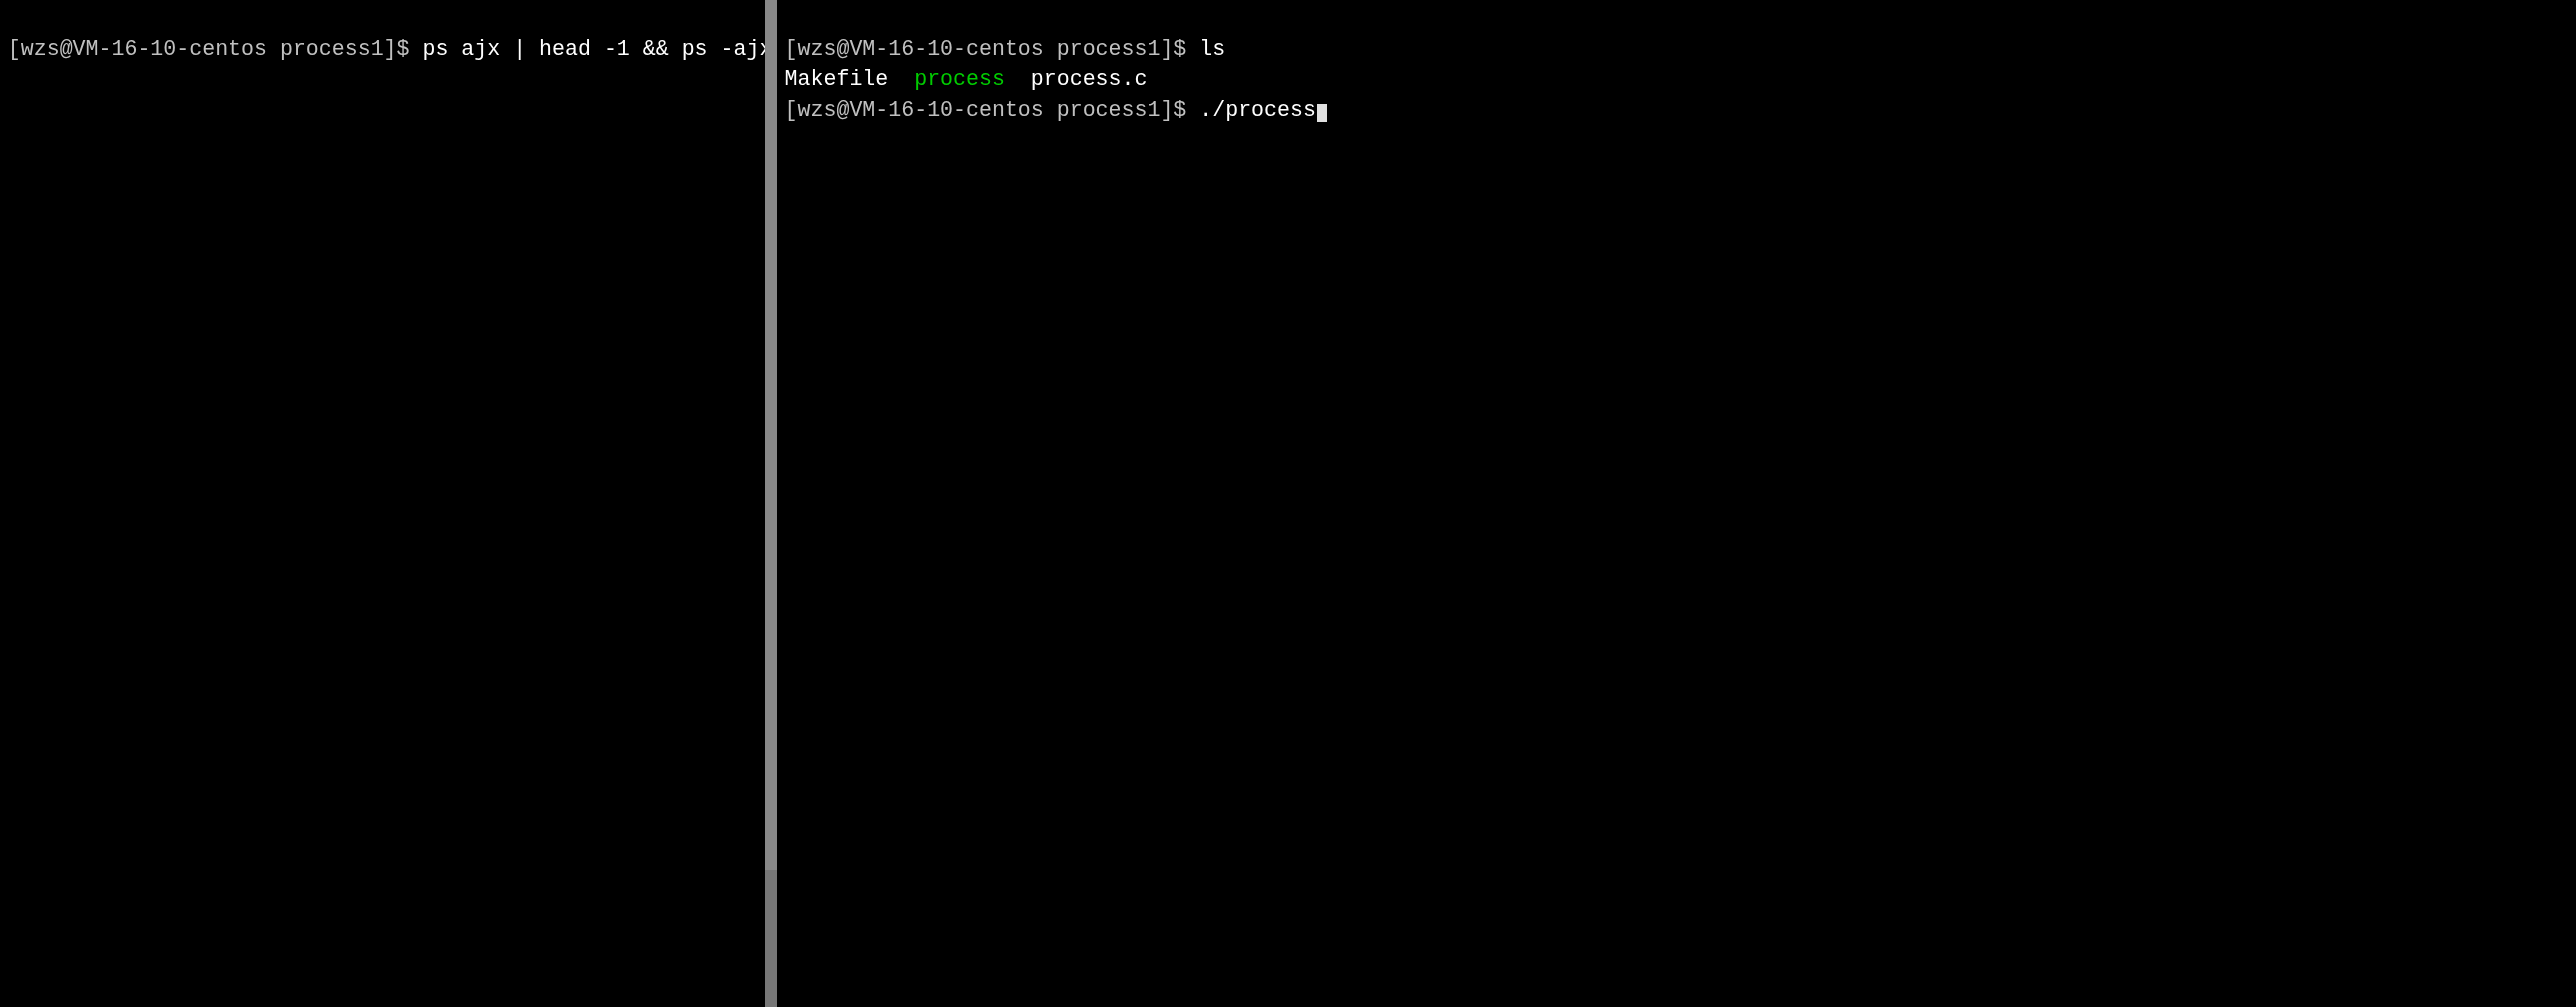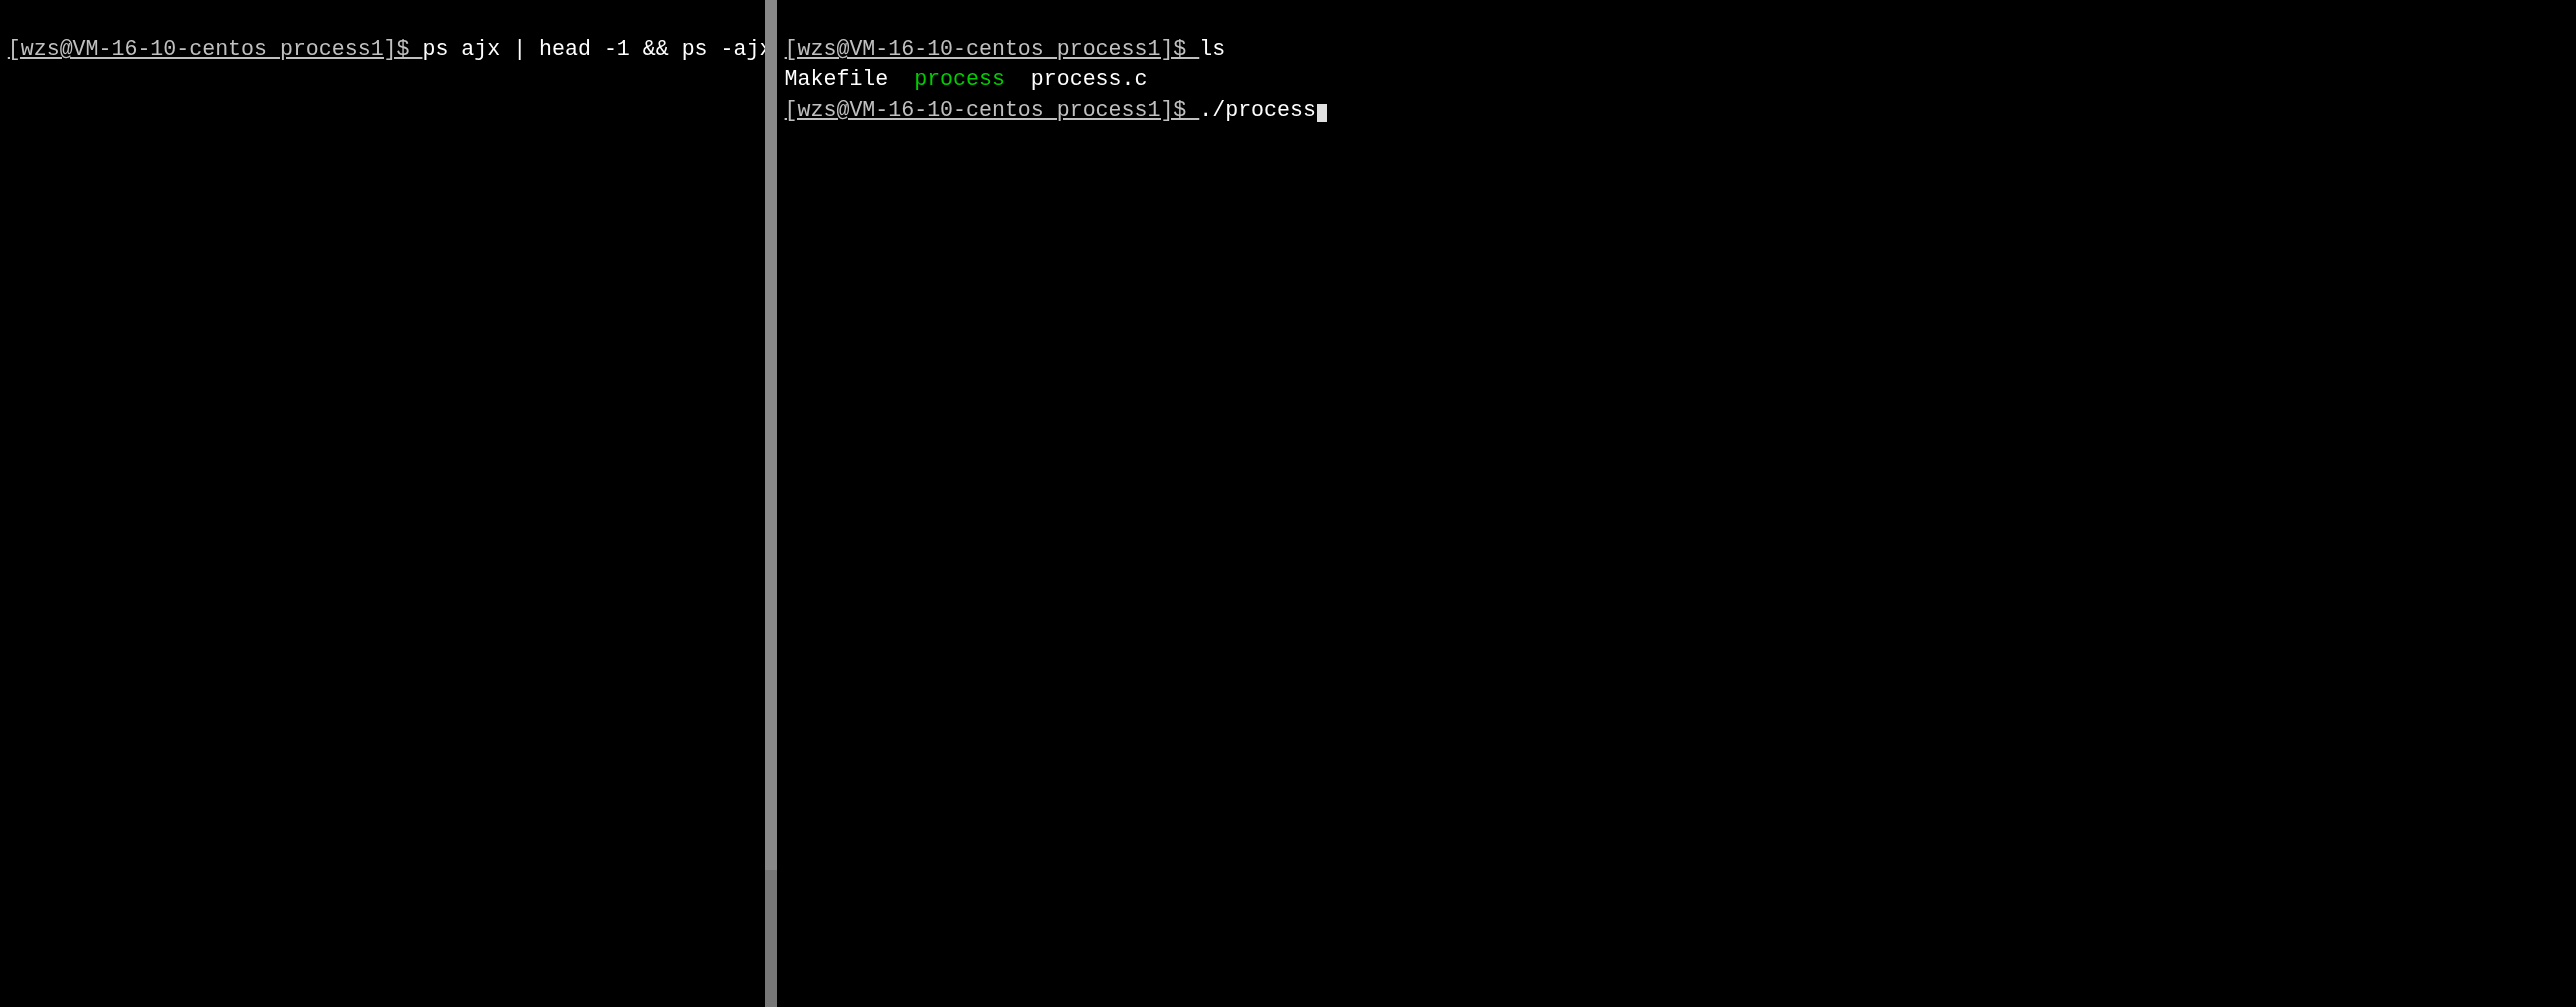--- a/index.html
+++ b/index.html
@@ -55,21 +55,20 @@
       font-family: 'Courier New', Courier, monospace;
       font-size: 21.6px;
       line-height: 1.4;
       color: #c0c0c0;
       padding: 3.9px 7.8px;
       white-space: pre;
     }
 
     .prompt {
       color: #c0c0c0;
-      text-decoration: underline;
     }
 
     .prompt-green {
       color: #00cc00;
     }
 
     .text-white {
       color: #ffffff;
     }
 

